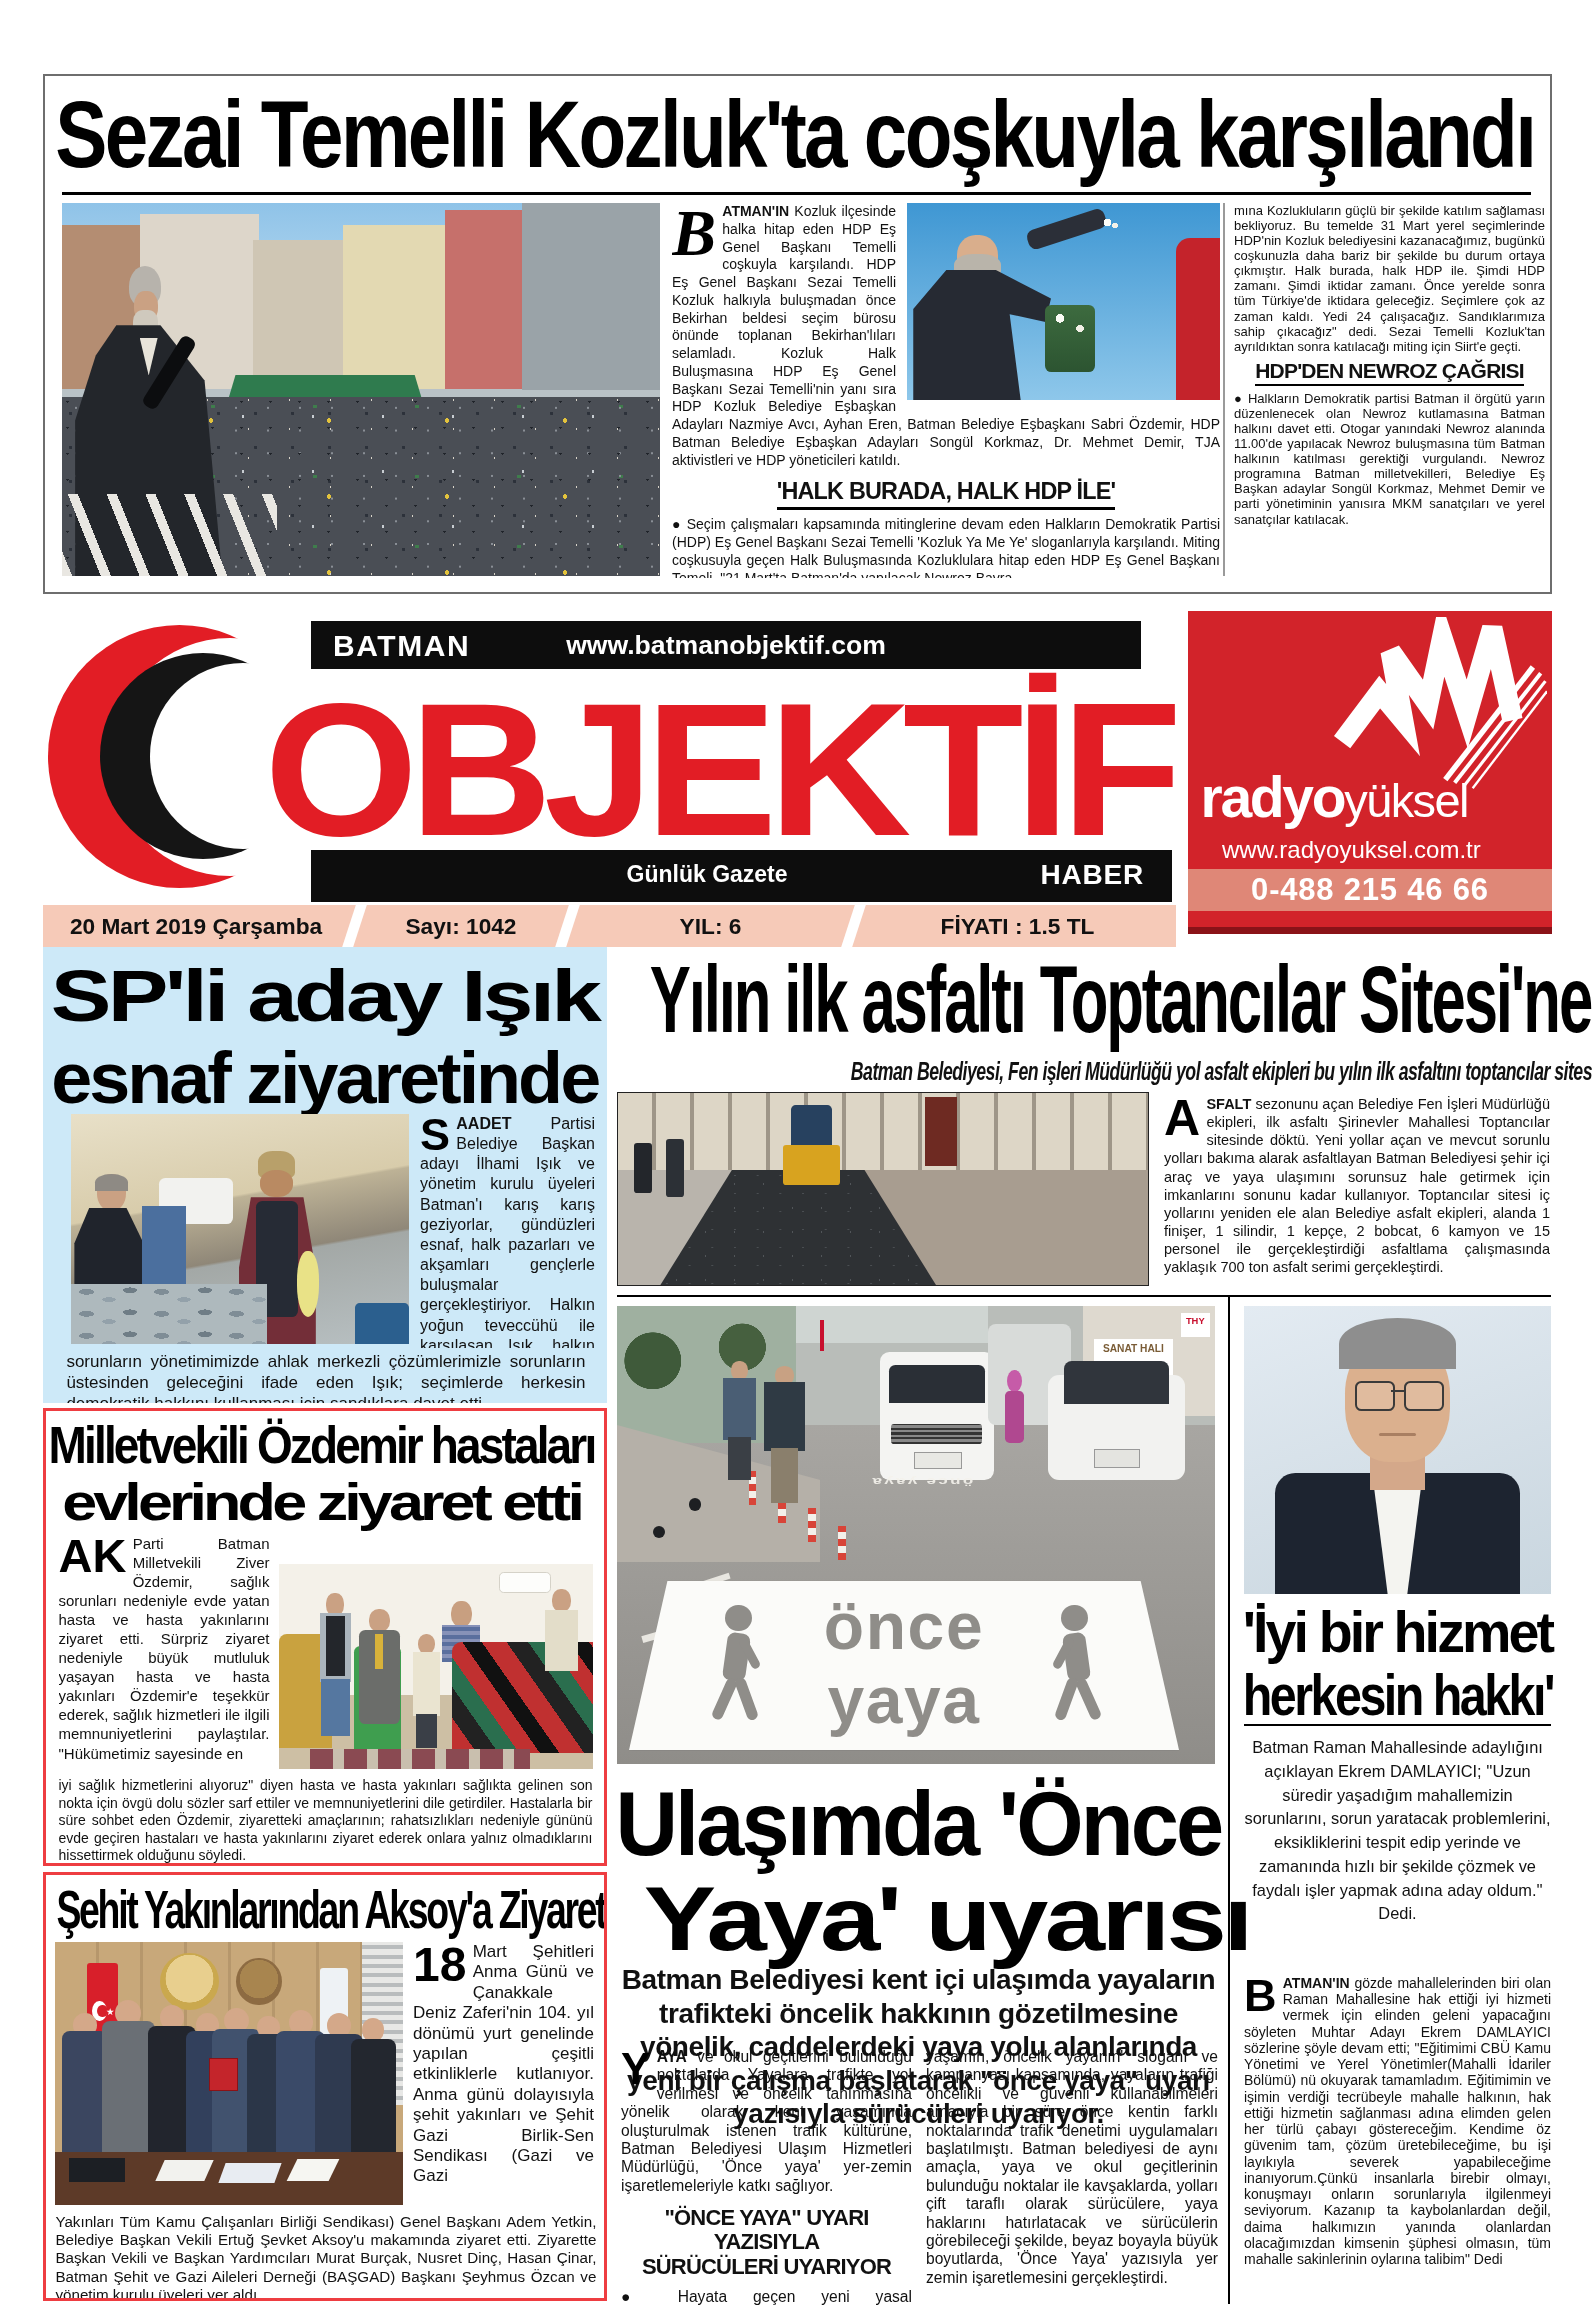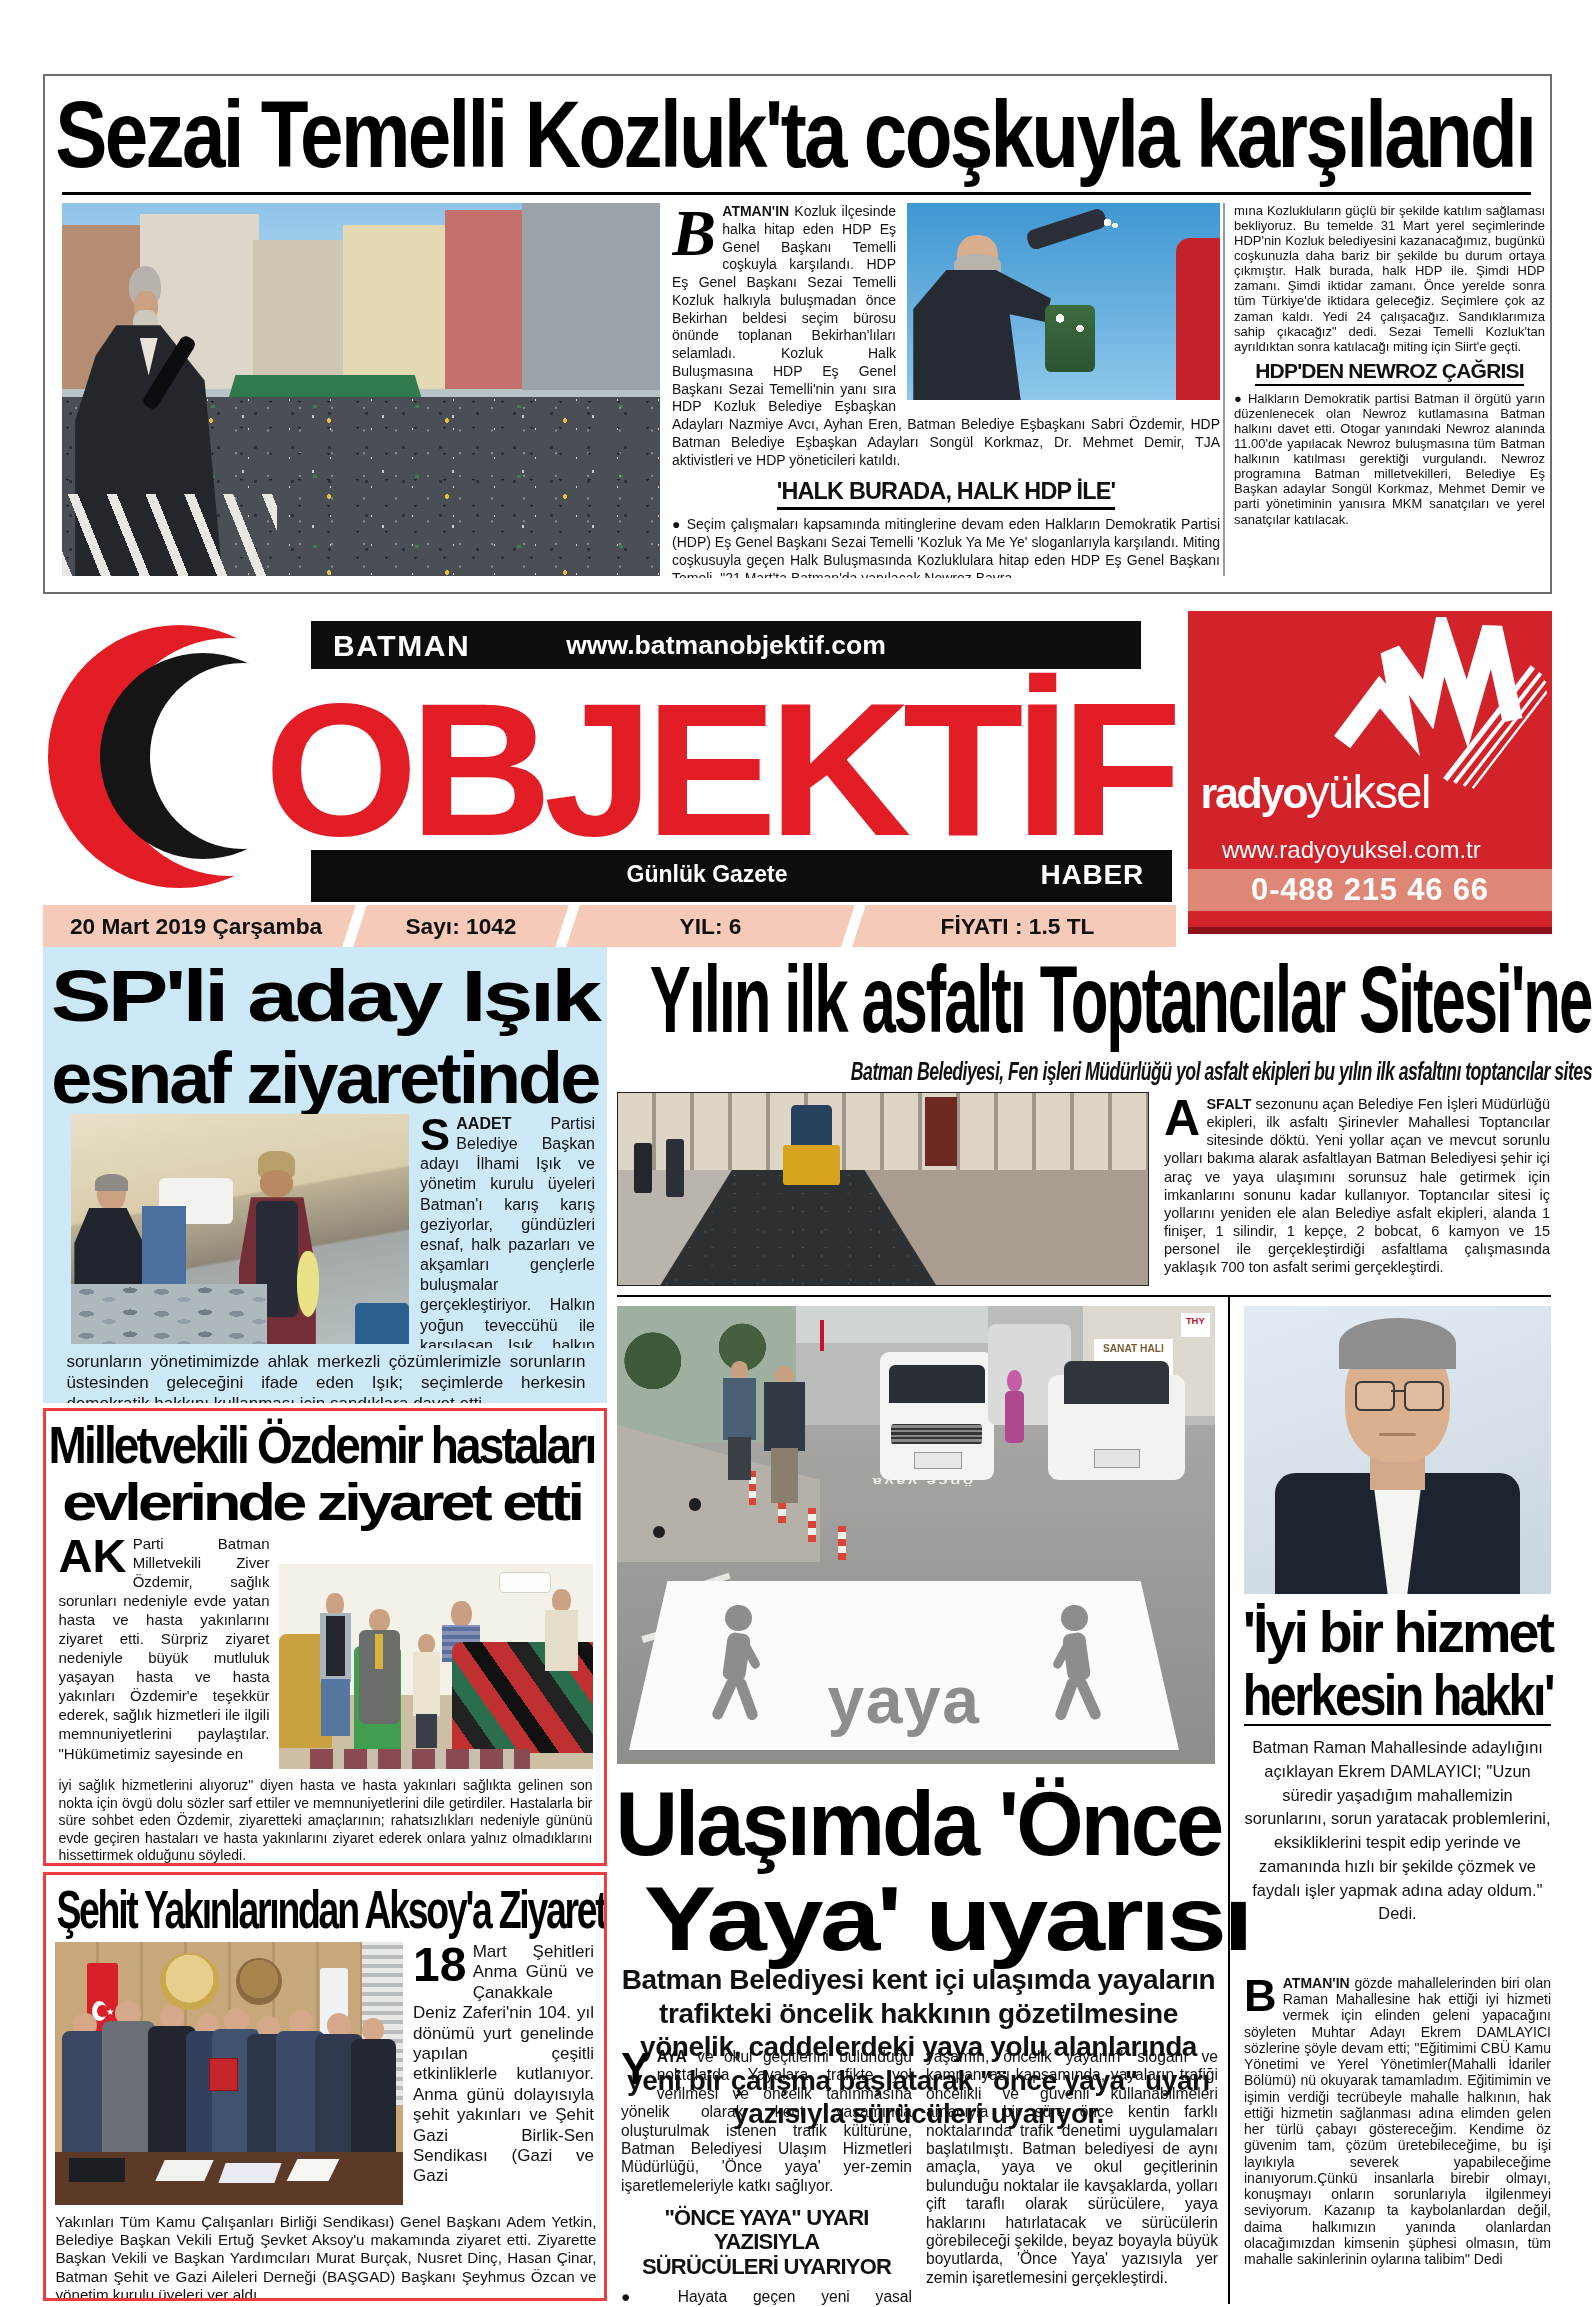--- a/index.html
+++ b/index.html
@@ -26,21 +26,21 @@
   .cres{position:absolute;border-radius:50%;}
   .cres i{content:'';position:absolute;border-radius:50%;background:#fff;display:block;}
   .bar-black{position:absolute;background:#0d0d0d;color:#fff;}
   .logo-objektif{position:absolute;left:264px;top:661px;width:909px;height:203px;text-align:center;}
   .logo-objektif span{font-weight:800;color:#e21d25;letter-spacing:-7.8px;}
   .date-strip{left:43px;top:905px;width:1133px;height:42px;background:#f6cab8;display:flex;align-items:center;position:absolute;}
   .date-cell{font-weight:700;font-size:22.7px;color:#111;text-align:center;}
   .date-sep{width:11px;height:42px;background:#fff;transform:skewX(-18deg);flex:none;}
   .radyo{left:1188px;top:611px;width:364px;height:316px;background:#d2232a;position:absolute;overflow:hidden;border-bottom:7.8px solid #8a1218;}
   .radyo .brand{position:absolute;left:12.5px;top:153px;color:#fff;white-space:nowrap;}
-  .radyo .brand b{font-size:43px;font-weight:800;letter-spacing:-2.3px;}
+  .radyo .brand b{font-size:57px;font-weight:800;letter-spacing:-2.3px;}
   .radyo .brand span{font-size:47px;font-weight:300;letter-spacing:-1.6px;}
   .radyo .site{position:absolute;left:34px;top:225px;color:#fff;font-size:24px;}
   .radyo .phone{position:absolute;left:0;top:258px;width:100%;height:42px;background:#df8777;color:#fff;font-weight:800;font-size:31px;text-align:center;line-height:42px;letter-spacing:0.8px;}
   
   .sp-box{left:43px;top:947px;width:564px;height:456px;background:#cde9f8;position:absolute;overflow:hidden;}
   .redbox{position:absolute;background:#fff;border:3.1px solid #ee3d41;overflow:hidden;}
   .oz-box{left:43px;top:1408px;width:558px;height:452px;}
   .ak-box{left:43px;top:1872px;width:558px;height:423px;}
   
   .asf-col{left:1164px;top:1095px;width:386px;height:200px;overflow:hidden;font-size:14.5px;line-height:1.25;position:absolute;}
@@ -372,20 +372,21 @@
         <b class="sl2"></b>
         <b class="sa"></b>
       </div>
     <div class="sfig" style="left:76%;top:14%;width:55px;height:125px;transform:scaleX(-1);">
         <b class="sh"></b>
         <b class="st"></b>
         <b class="sl1"></b>
         <b class="sl2"></b>
         <b class="sa"></b>
       </div>
+    <div class="shape center" style="left:28%;top:4%;width:44%;"><span class="stencil-txt" style="font-size:66px;">önce</span></div>
     <div class="shape center" style="left:28%;top:48%;width:44%;"><span class="stencil-txt" style="font-size:66px;">yaya</span></div>
   </div>
 </div>
 
 <div class="abs center" style="left:617px;top:1772px;width:603px;height:92px;">
   <span class="fit hl" style="font-size: 69px; transform: scale(1.25528, 1.32);">Ulaşımda 'Önce</span>
 </div>
 <div class="abs center" style="left:617px;top:1867px;width:603px;height:92px;margin-left:28px;">
   <span class="fit hl" style="font-size: 69px; transform: scale(1.5723, 1.32);">Yaya' uyarısı</span>
 </div>

